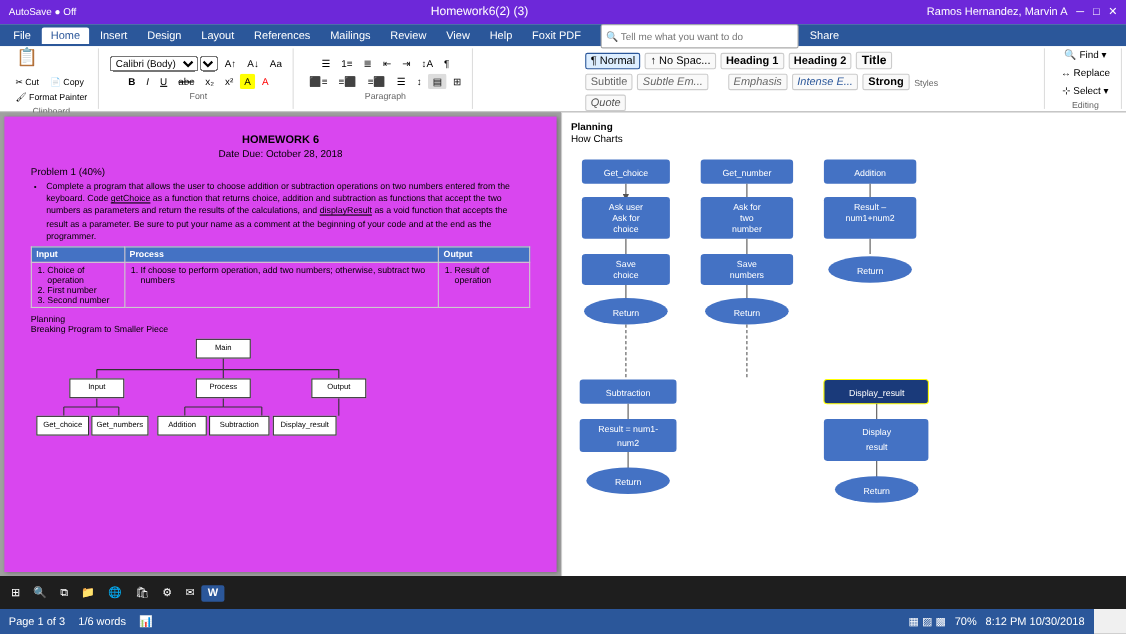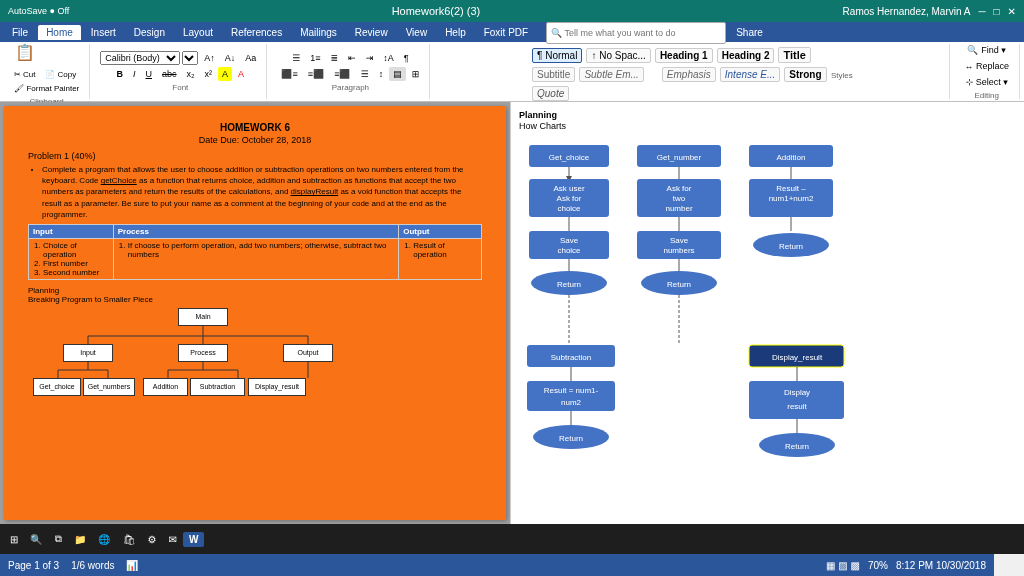--- a/index.html
+++ b/index.html
@@ -1,21 +1,21 @@
 <!DOCTYPE html>
 <html><head>
   <meta charset="utf-8">
   <style>
     * { box-sizing: border-box; margin: 0; padding: 0; }
     body { font-family: 'Segoe UI', Arial, sans-serif; font-size: 11px; background: #f0f0f0; overflow: hidden; width: 1024px; height: 576px; }
 
     
     #titlebar {
       height: 22px;
-      background: #0f766e;
+      background: #6d28d9;
       display: flex;
       align-items: center;
       justify-content: space-between;
       padding: 0 8px;
       color: white;
       font-size: 11px;
     }
 
     
     #ribbon {
@@ -110,21 +110,21 @@
     
     #document {
       flex: 0 0 510px;
       background: #a0a0a0;
       overflow: hidden;
       padding: 4px;
       display: flex;
       justify-content: center;
     }
     #page {
-      background: #f97316;
+      background: #d946ef;
       width: 540px;
       padding: 16px 24px;
       font-size: 9px;
       overflow: hidden;
       box-shadow: 1px 1px 4px rgba(0,0,0,0.3);
     }
 
     
     #flowchart-panel {
       flex: 1;

